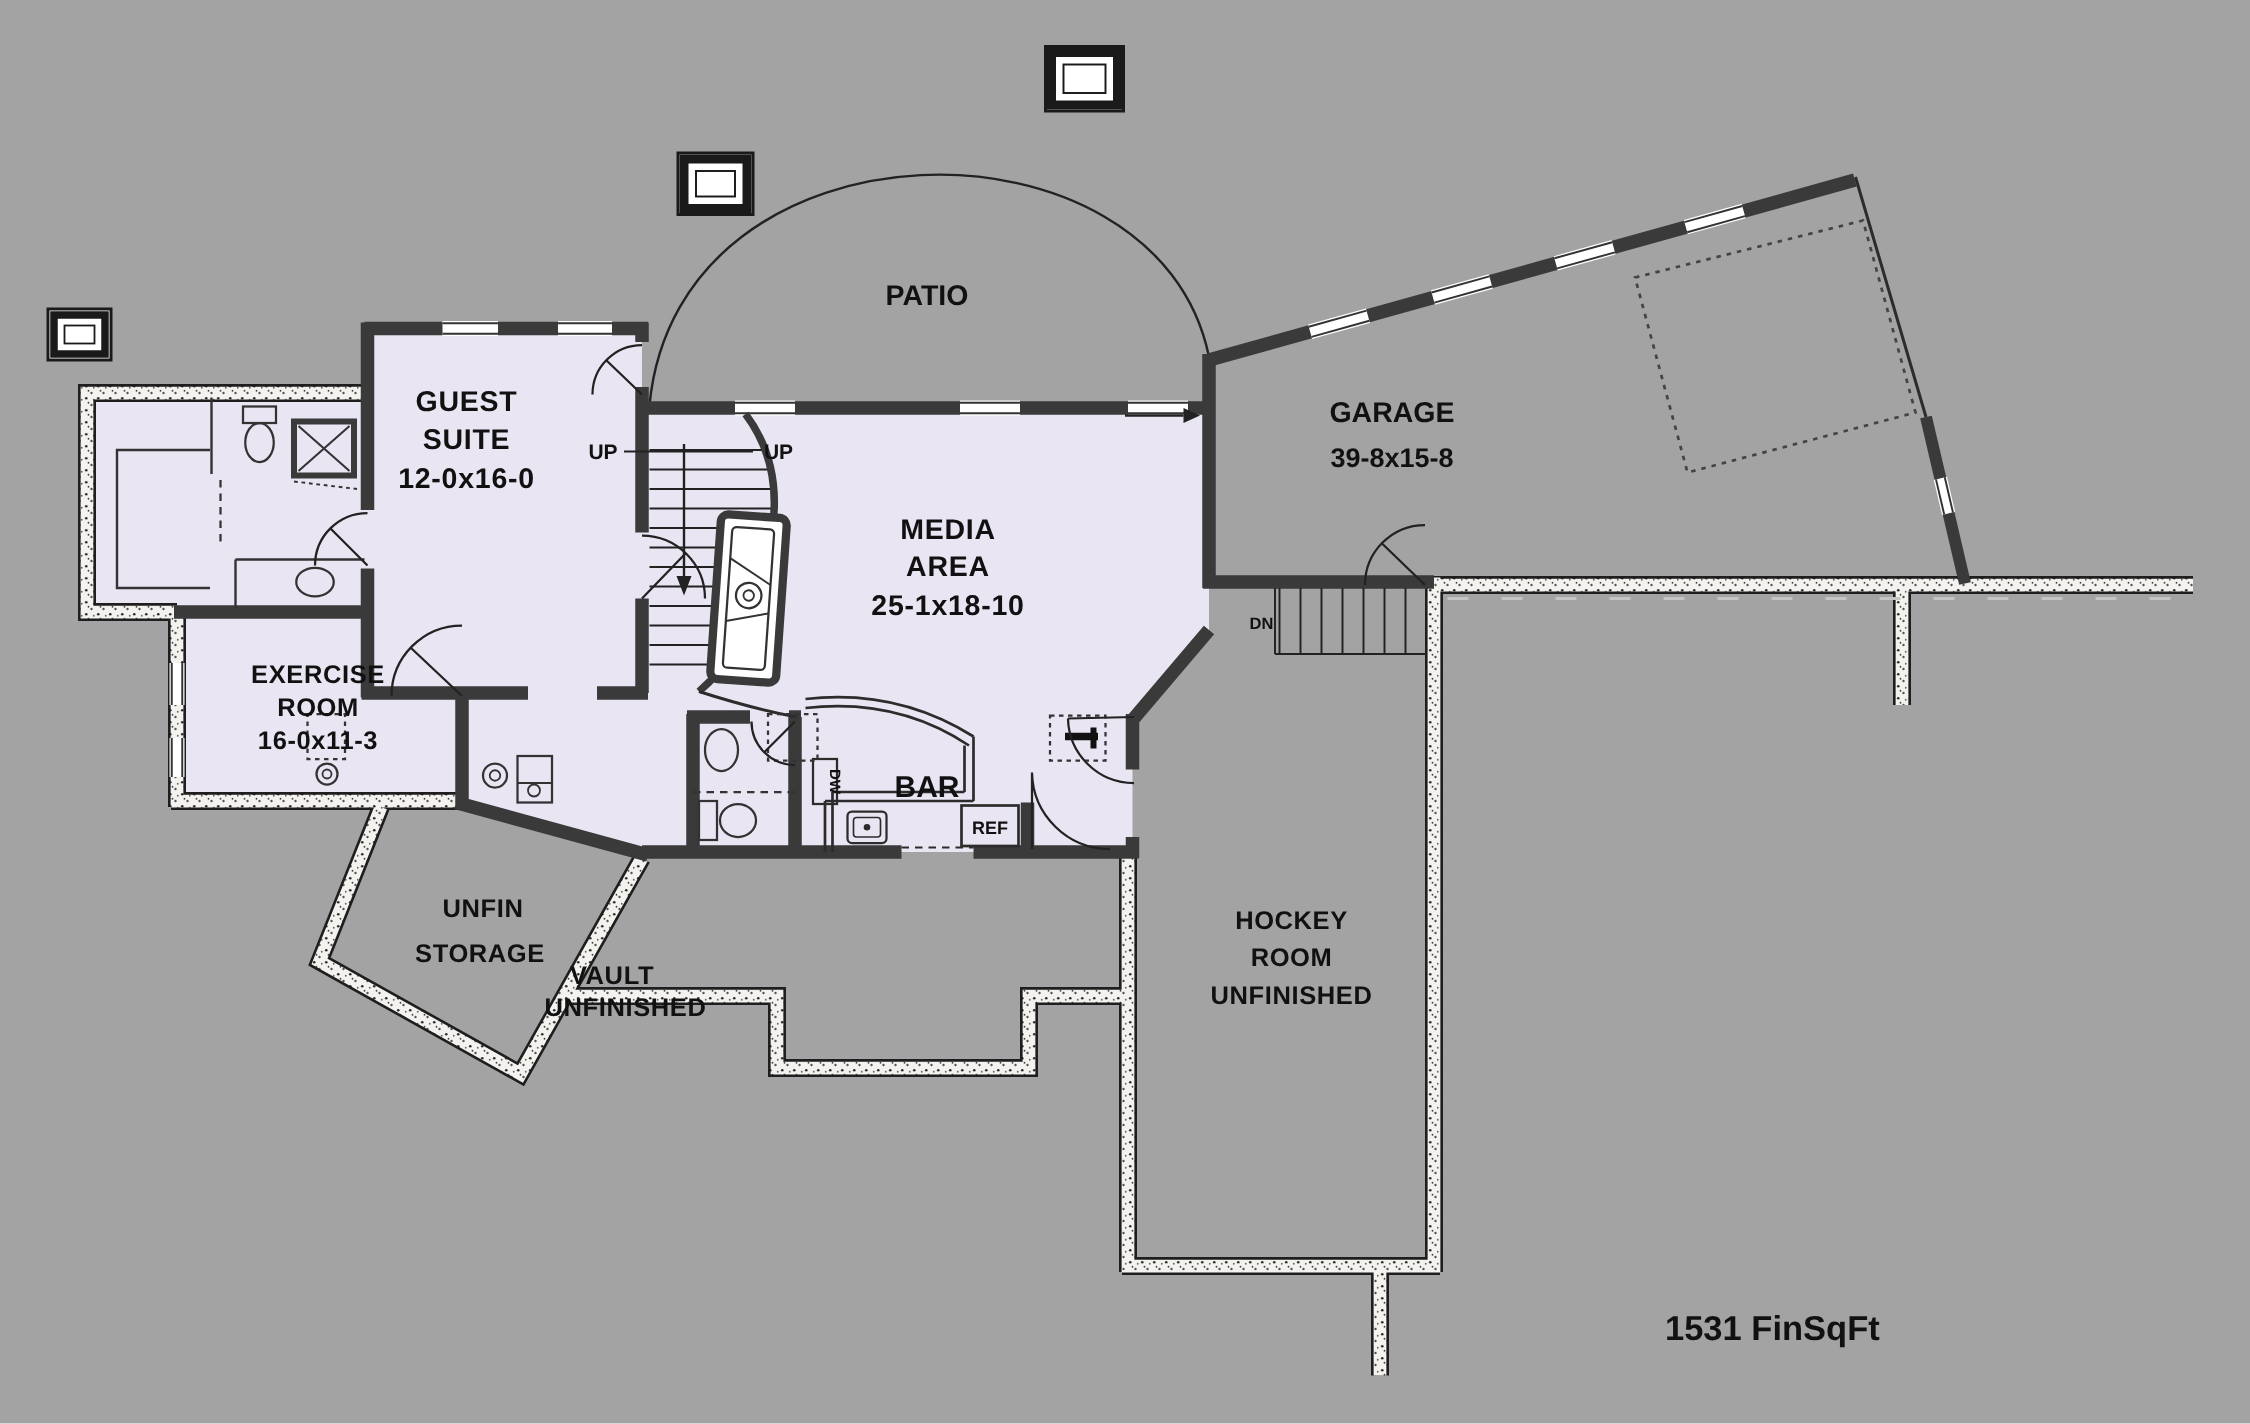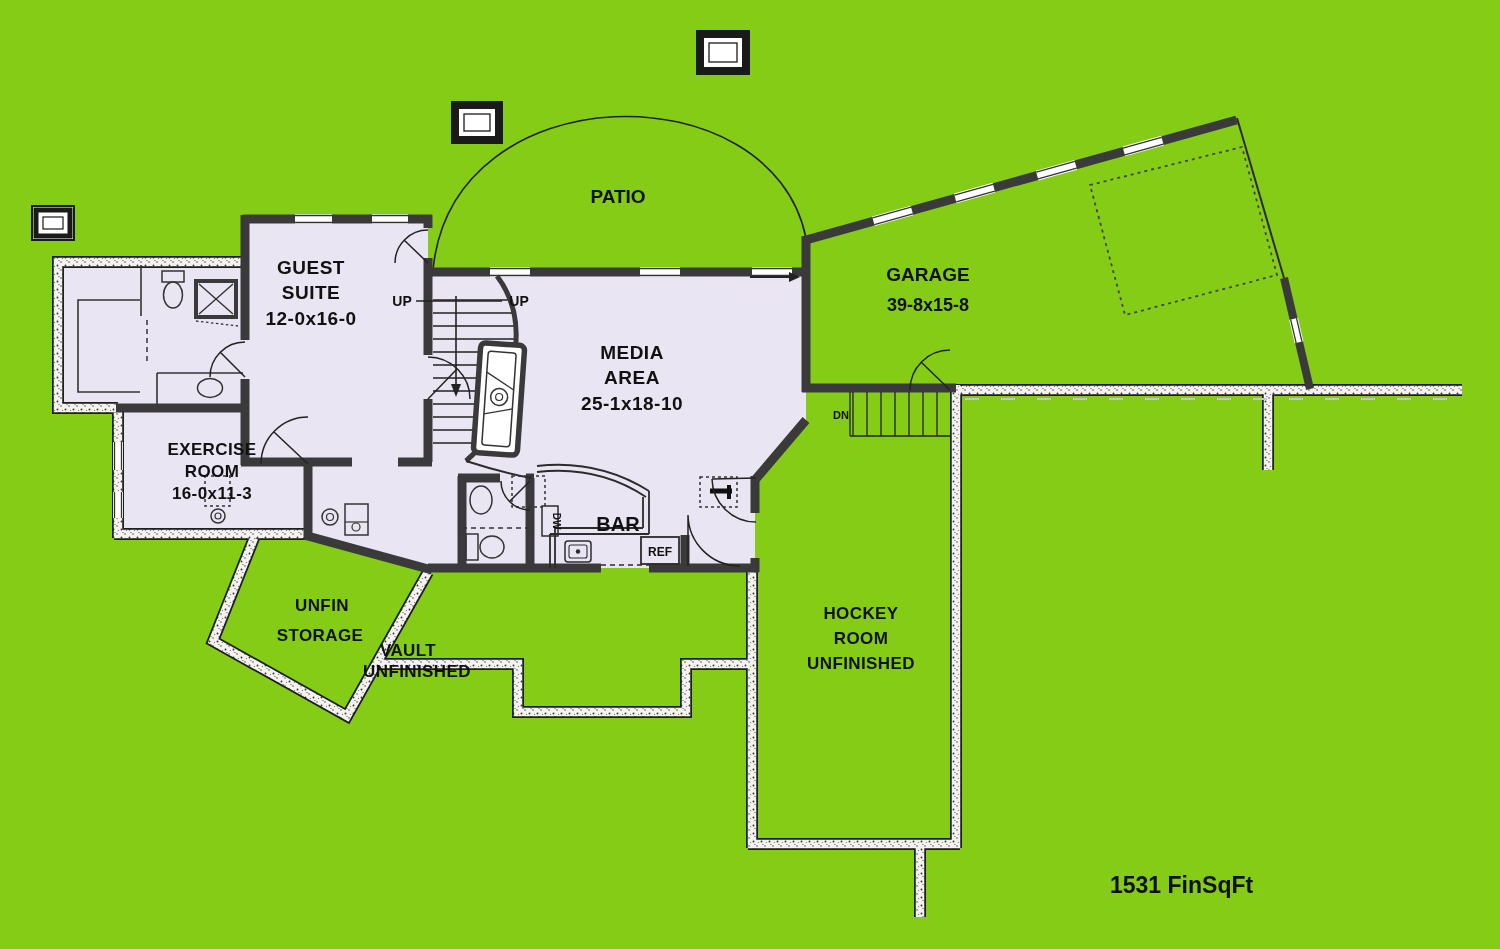--- a/index.html
+++ b/index.html
@@ -1,16 +1,16 @@
 <!DOCTYPE html>
 <html><head>
 <meta charset="utf-8">
 <style>
   html,body{margin:0;padding:0;background:#fff;}
-  #plan-wrap{position:relative;width:1500px;height:949px;background:#84cc16;overflow:hidden;
+  #plan-wrap{position:relative;width:1500px;height:949px;background:#a3a3a3;overflow:hidden;
              font-family:"Liberation Sans", sans-serif;}
   svg text{font-family:"Liberation Sans", sans-serif;font-weight:bold;fill:#111;}
   .room-lbl{font-size:19px;letter-spacing:.5px;}
   .room-sm{font-size:17px;letter-spacing:.4px;}
   .tiny{font-size:11px;}
 </style>
 </head>
 <body>
 
 <div id="plan-wrap">

